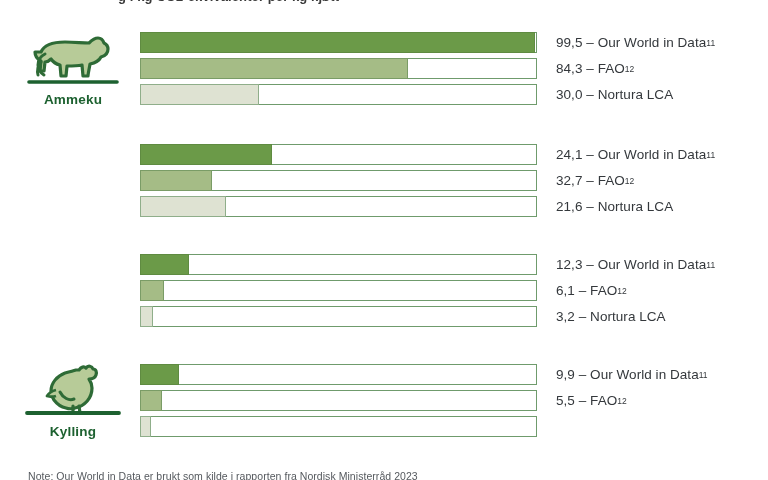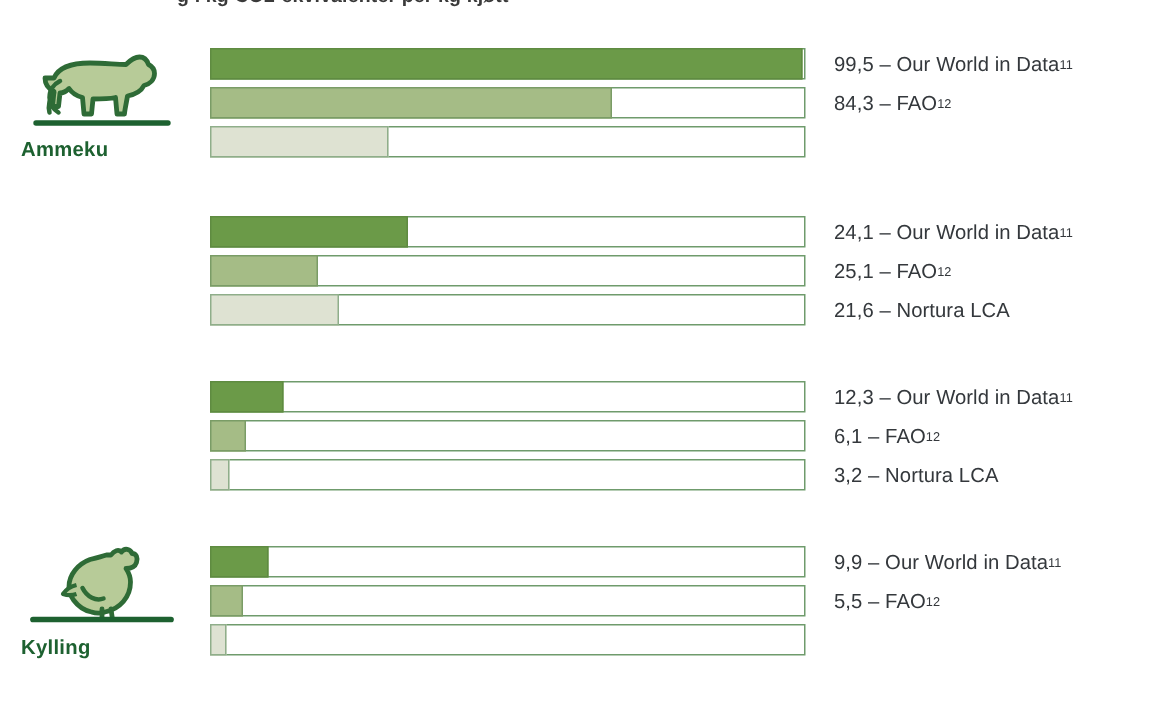--- a/index.html
+++ b/index.html
@@ -23,21 +23,21 @@
   
   .group{position:absolute;left:0;width:768px;height:86px;}
   .g0{top:30px;}
   .g1{top:142px;}
   .g2{top:252px;}
   .g3{top:362px;}
 
   
   .icon-cell{
     position:absolute;left:14px;top:0;width:118px;height:86px;
-    display:flex;flex-direction:column;align-items:flex-start;justify-content:flex-start;
+    display:flex;flex-direction:column;align-items:center;justify-content:flex-start;
   }
   .icon-art{width:108px;height:62px;display:block;}
   .animal-label{
     margin-top:1px;font-size:13.5px;font-weight:700;color:#1d6130;
     letter-spacing:.2px;line-height:1;white-space:nowrap;
   }
 
   
   .bars{position:absolute;left:140px;top:2px;width:398px;}
   .bar-row{position:relative;height:21px;margin-bottom:5px;}
@@ -106,20 +106,24 @@
 
     <div class="labels">
       <div class="lab-row">
           <span>99,5 – Our World in Data</span>
           <sup>11</sup>
         </div>
       <div class="lab-row">
           <span>84,3 – FAO</span>
           <sup>12</sup>
         </div>
+      <div class="lab-row">
+          <span>30,0 – Nortura LCA</span>
+          <sup></sup>
+        </div>
     </div>
   </div>
 
   <div class="group g1">
 
     <div class="bars">
       <div class="bar-row">
         <div class="track"></div>
         <div class="fill s0" style="width: 132.201px;"></div>
       </div>
@@ -132,21 +136,21 @@
         <div class="fill s2" style="width: 85.752px;"></div>
       </div>
     </div>
 
     <div class="labels">
       <div class="lab-row">
           <span>24,1 – Our World in Data</span>
           <sup>11</sup>
         </div>
       <div class="lab-row">
-          <span>25,1 – FAO</span>
+          <span>32,7 – FAO</span>
           <sup>12</sup>
         </div>
       <div class="lab-row">
           <span>21,6 – Nortura LCA</span>
           <sup></sup>
         </div>
     </div>
   </div>
 
   <div class="group g2">
@@ -217,14 +221,15 @@
           <span>9,9 – Our World in Data</span>
           <sup>11</sup>
         </div>
       <div class="lab-row">
           <span>5,5 – FAO</span>
           <sup>12</sup>
         </div>
     </div>
   </div>
 
+  <div class="note">Note: Our World in Data er brukt som kilde i rapporten fra Nordisk Ministerråd 2023</div>
 
 </div>
 
 </body></html>

